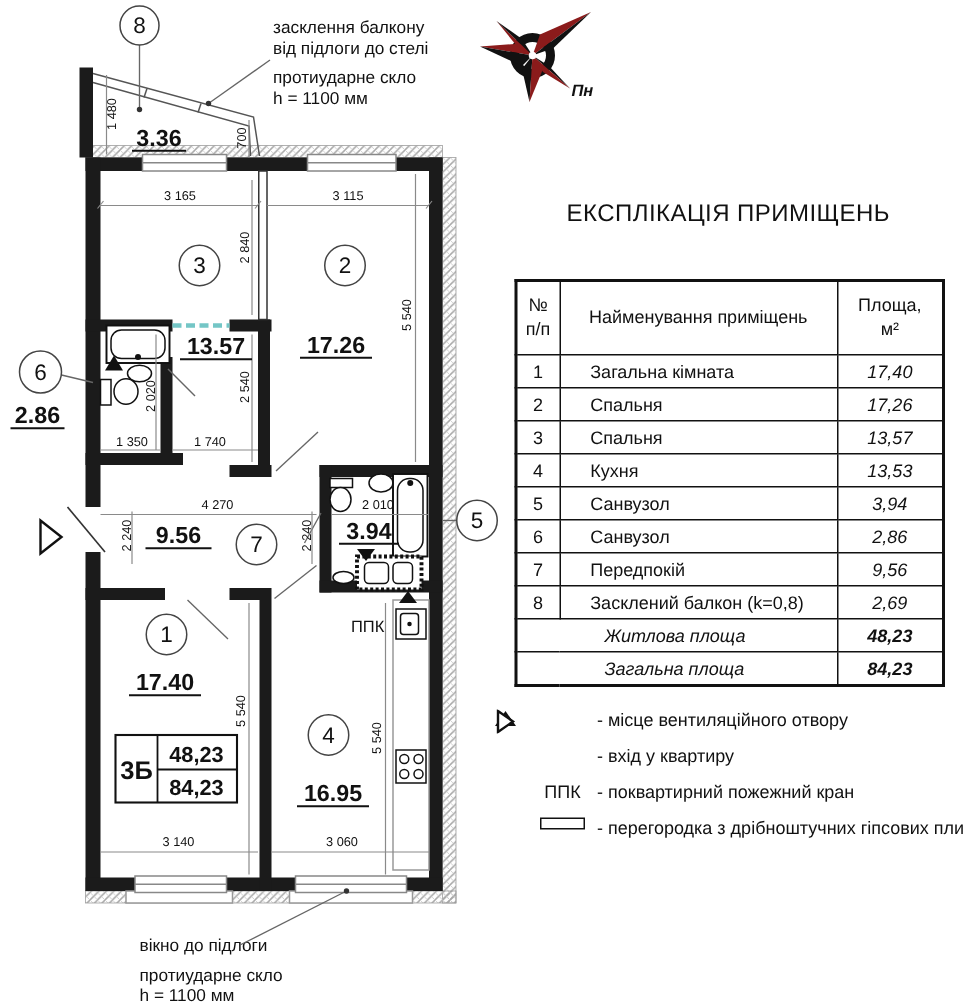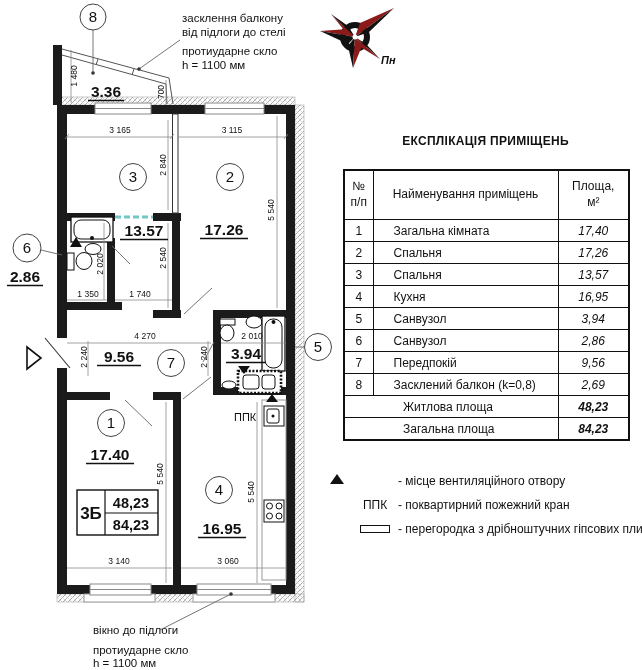--- a/index.html
+++ b/index.html
@@ -7,34 +7,34 @@
          font-family:"Liberation Sans",sans-serif;color:#111;}
   .stage svg{position:absolute;left:0;top:0;}
   svg text{font-family:"Liberation Sans",sans-serif;fill:#111;}
   .dim{font-size:8.5px;fill:#333;}
   .area-lbl{font-size:15.5px;font-weight:bold;}
   .circ-num{font-size:15px;}
   .note{font-size:11.5px;}
   .pn{font-size:11px;font-weight:bold;font-style:italic;}
 
   .expl{position:absolute;left:343px;top:134px;width:285px;}
-  .expl-title{text-align:center;font-weight:bold;font-size:12px;letter-spacing:.3px;margin:0 0 21px 0;}
+  .expl-title{text-align:center;font-weight:normal;font-size:16px;letter-spacing:.3px;margin:0 0 34px 0;}
   .expl table{border-collapse:collapse;width:285px;table-layout:fixed;border:2px solid #111;}
   .expl td{border:1.5px solid #111;font-size:12px;padding:0;vertical-align:middle;}
   .expl .hdr td{height:48px;text-align:center;line-height:1.3;}
   .expl .r td{height:21px;}
   .c-num{text-align:center;}
   .c-name{padding-left:20px !important;}
   .c-area{text-align:center;font-style:italic;}
-  .c-sum{padding-left:58px !important;}
+  .c-sum{padding-left:58px !important;font-style:italic;}
   .bold{font-weight:bold;}
 
   .legend{position:absolute;left:330px;top:473px;width:308px;}
   .legend-title{font-weight:bold;font-size:14.5px;text-decoration:underline;margin:0 0 24px 62px;}
-  .leg-item{display:flex;align-items:center;height:15px;margin-bottom:9px;font-size:12px;}
+  .leg-item{display:flex;align-items:flex-start;height:15px;margin-bottom:9px;font-size:12px;}
   .leg-sym{width:30px;margin-left:30px;display:flex;justify-content:center;align-items:center;flex:0 0 30px;}
   .leg-txt{margin-left:8px;white-space:nowrap;}
   .sym-ppk{font-size:12px;}
   .sym-gypsum{width:28px;height:6px;border:1px solid #111;background:#fff;}
   .sym-panel{width:28px;height:5px;background:#111;}
 </style>
 </head>
 <body>
 
 <div class="stage">
@@ -347,21 +347,21 @@
       <td class="c-area">17,26</td>
     </tr>
     <tr class="r">
       <td class="c-num">3</td>
       <td class="c-name">Спальня</td>
       <td class="c-area">13,57</td>
     </tr>
     <tr class="r">
       <td class="c-num">4</td>
       <td class="c-name">Кухня</td>
-      <td class="c-area">16,95</td>
+      <td class="c-area">13,53</td>
     </tr>
     <tr class="r">
       <td class="c-num">5</td>
       <td class="c-name">Санвузол</td>
       <td class="c-area">3,94</td>
     </tr>
     <tr class="r">
       <td class="c-num">6</td>
       <td class="c-name">Санвузол</td>
       <td class="c-area">2,86</td>
@@ -392,20 +392,28 @@
 
   <div class="leg-item">
     <span class="leg-sym">
       <svg width="14" height="12">
             <polygon points="0,11 14,11 7,1" fill="#111"></polygon>
           </svg>
     </span>
     <span class="leg-txt">- місце вентиляційного отвору</span>
   </div>
 
+  <div class="leg-item">
+    <span class="leg-sym">
+      <svg width="14" height="16">
+            <polygon points="2,1 2,15 12,8" fill="#fff" stroke="#111" stroke-width="1.6"></polygon>
+          </svg>
+    </span>
+    <span class="leg-txt">- вхід у квартиру</span>
+  </div>
 
   <div class="leg-item">
     <span class="leg-sym sym-ppk">ППК</span>
     <span class="leg-txt">- поквартирний пожежний кран</span>
   </div>
 
   <div class="leg-item">
     <span class="leg-sym">
           <span class="sym-gypsum"></span>
         </span>

